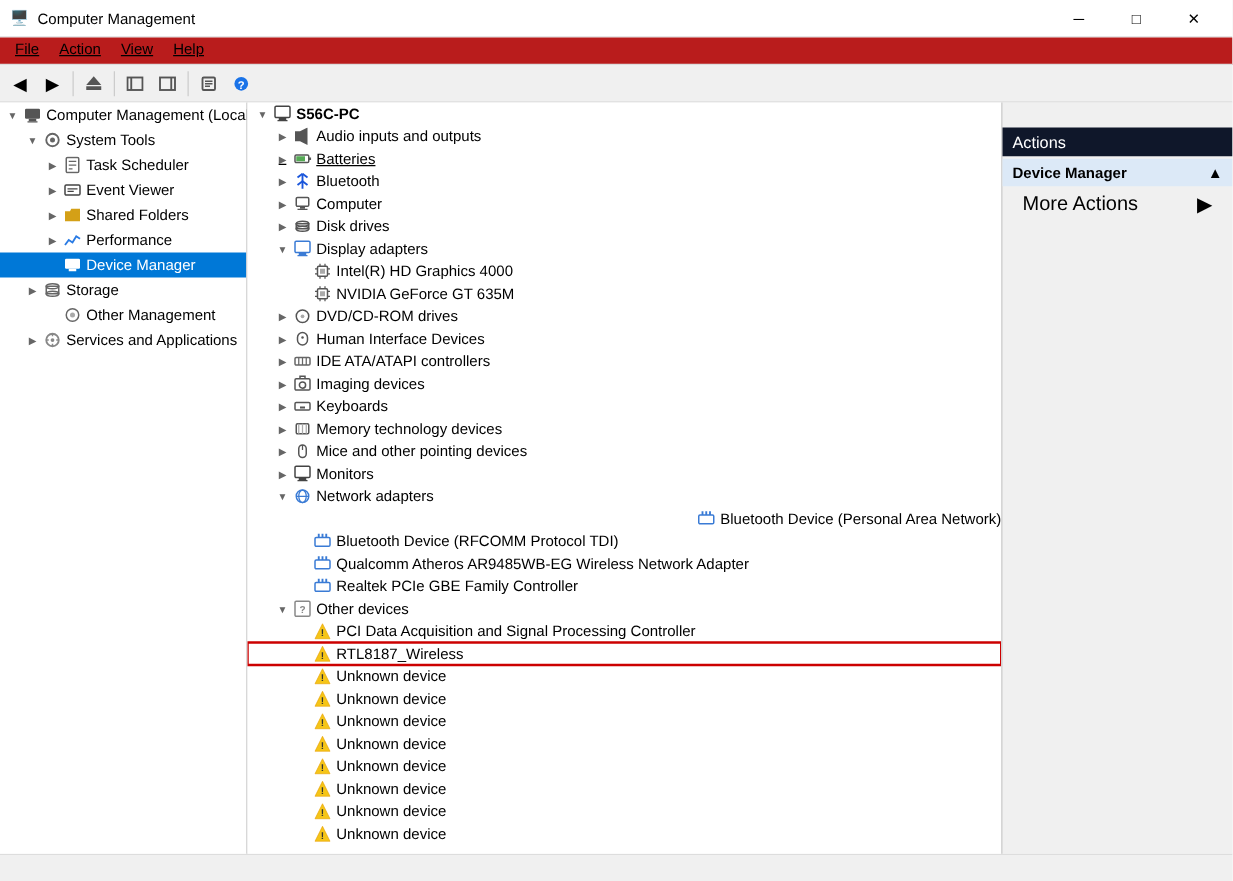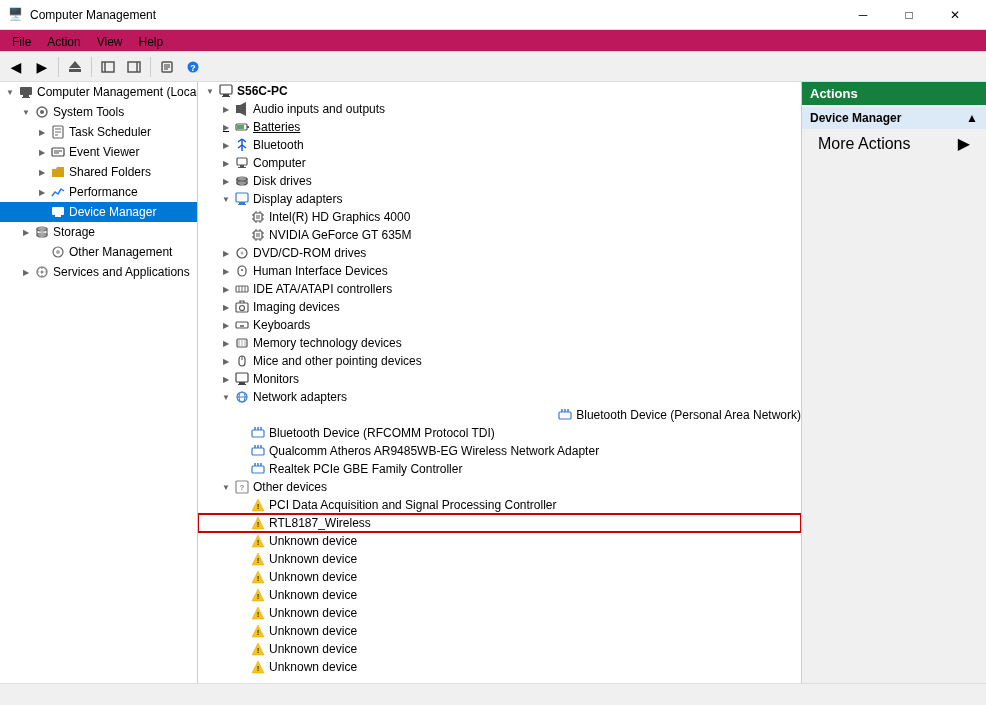--- a/index.html
+++ b/index.html
@@ -43,25 +43,26 @@
       align-items: center;
       justify-content: center;
       font-size: 12px;
       cursor: pointer;
       color: #000;
     }
 
     
     .menu-bar {
       height: 22px;
-      background: #be185d;
-      display: flex;
-      align-items: flex-end;
+      background: #b91c1c;
+      display: flex;
+      align-items: flex-start;
       padding: 0 4px;
       border-bottom: 1px solid #ddd;
+      text-decoration: underline;
     }
     .menu-item {
       padding: 2px 8px;
       font-size: 12px;
       cursor: pointer;
     }
 
     
     .toolbar {
       height: 30px;
@@ -210,25 +211,26 @@
 
     
     .right-panel {
       width: 185px;
       min-width: 185px;
       background: #f0f0f0;
       border-left: 1px solid #ccc;
     }
 
     .actions-header {
-      background: #15803d;
+      background: #0f172a;
       color: #fff;
       padding: 4px 8px;
       font-size: 13px;
-      font-weight: bold;
+      font-weight: normal;
+      margin-top: 20px;
     }
 
     .action-section {
       padding: 2px 0;
     }
 
     .action-section-title {
       background: #dce9f7;
       padding: 4px 8px;
       font-size: 12px;

